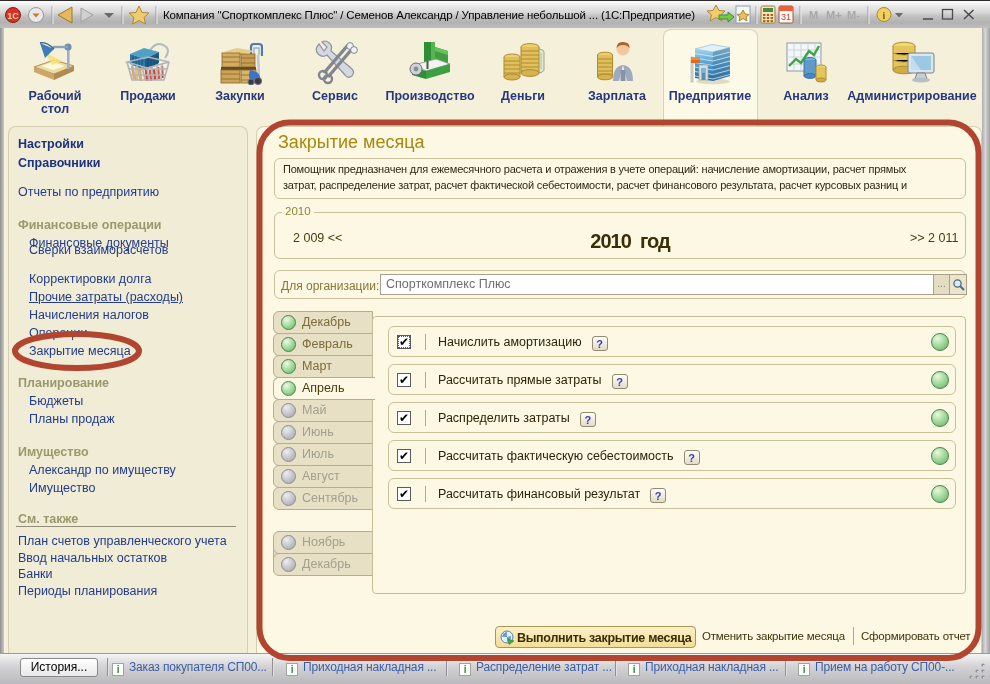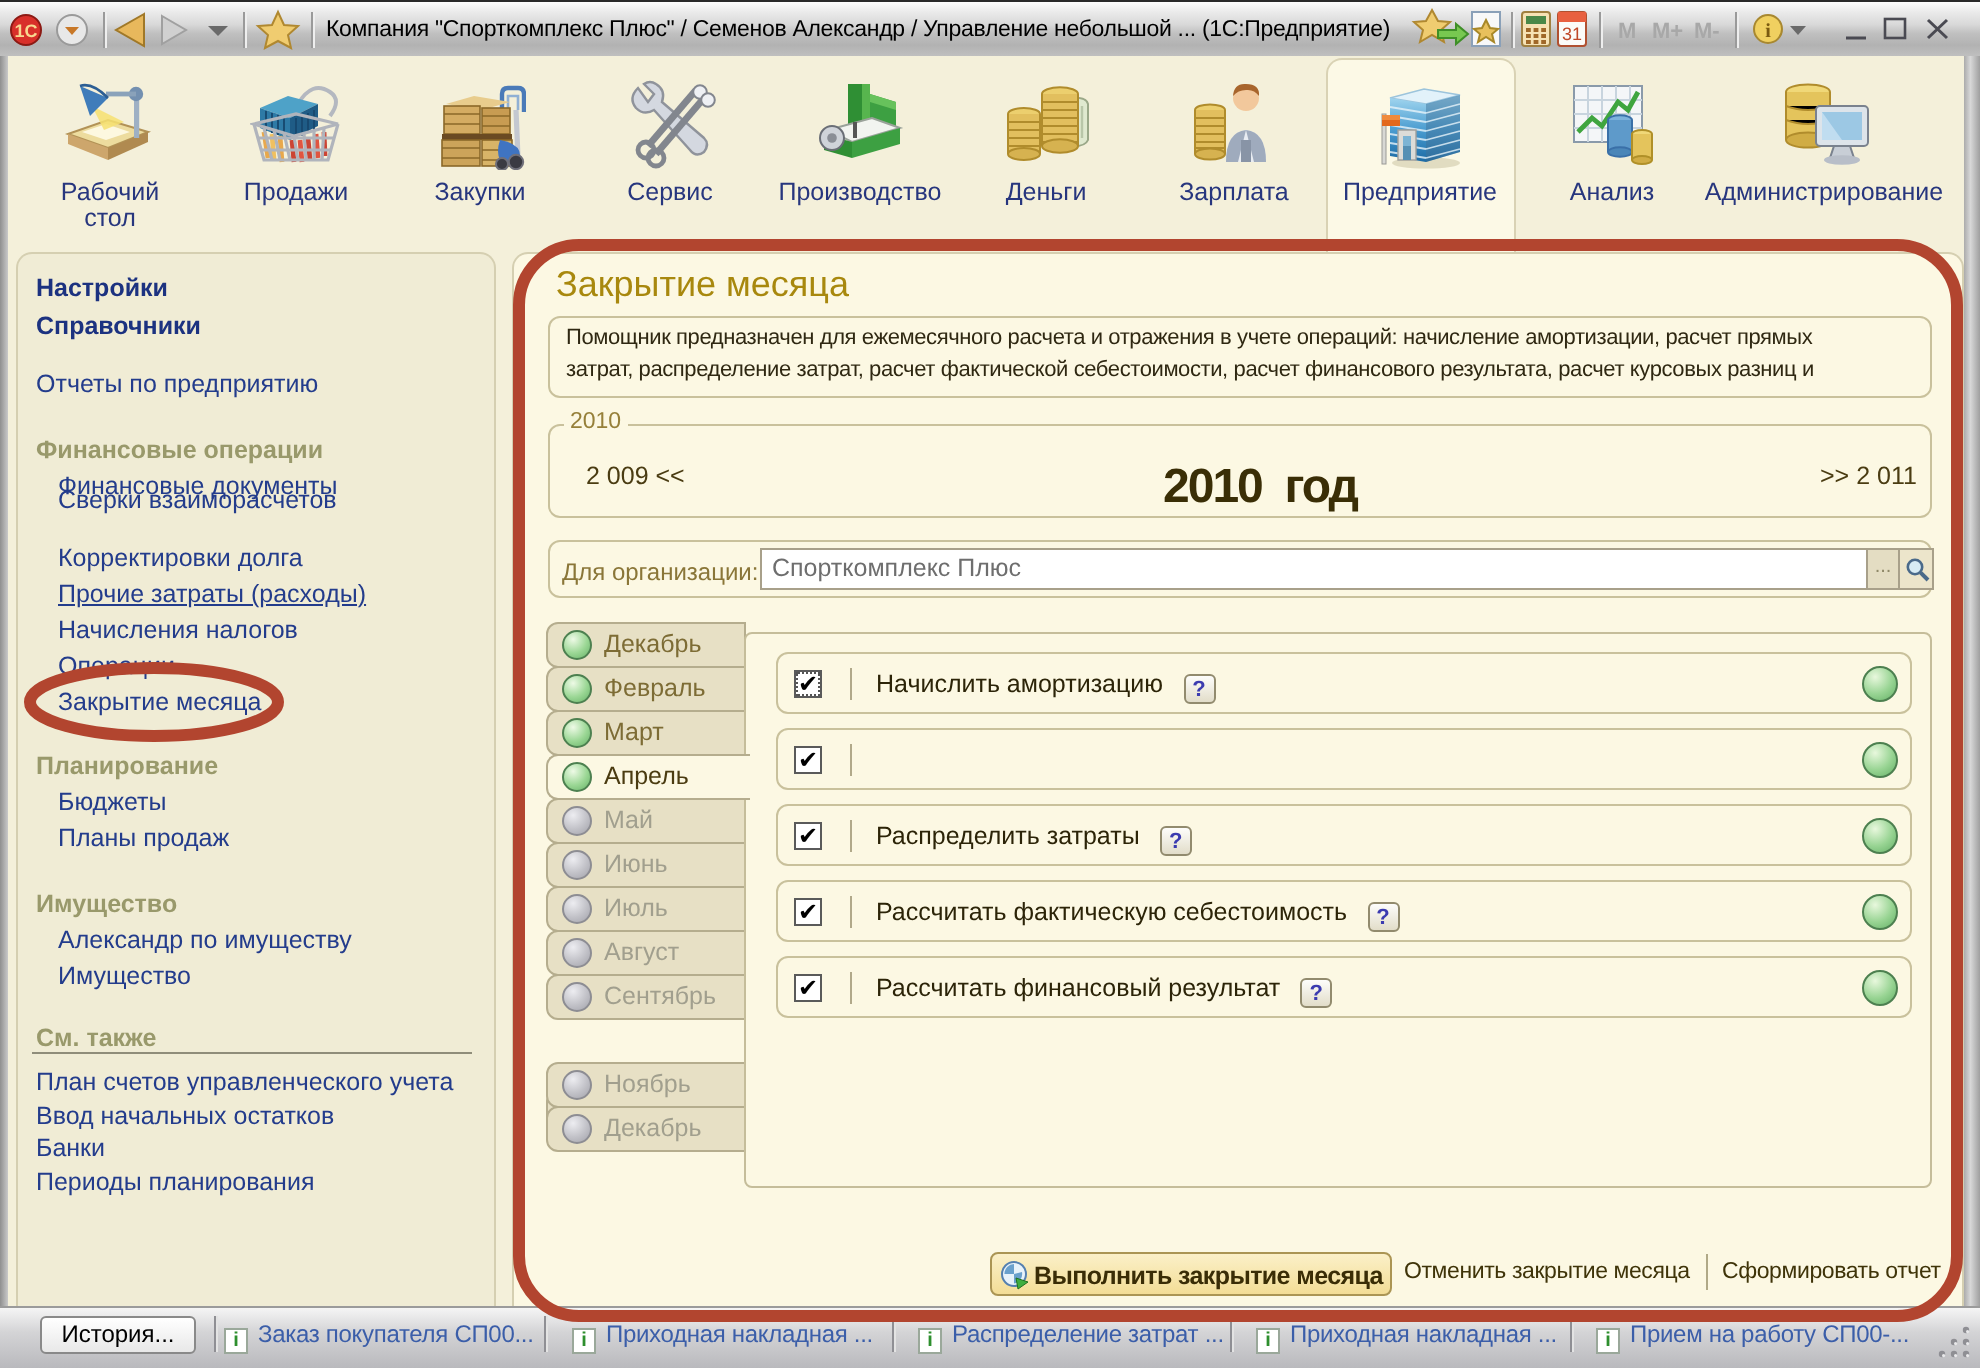--- a/index.html
+++ b/index.html
@@ -5,21 +5,21 @@
 * { margin:0; padding:0; box-sizing:border-box; }
 html,body { width:990px; height:684px; overflow:hidden; }
 body { font-family:"Liberation Sans", sans-serif; position:relative; background:#f4f0da; }
 #titlebar { position:absolute; left:0; top:0; width:990px; height:28px;
   background:linear-gradient(#fdfdfd 0px, #ebebeb 18%, #d8d8d8 42%, #c0c0c0 58%, #b2b2b2 80%, #bfbfbf 100%);
   border-top:1px solid #2a2a2a; }
 #title-text { position:absolute; left:163px; top:8px; font-size:11.5px; letter-spacing:-0.15px; color:#000; white-space:nowrap; }
 
 #toolbar { position:absolute; left:4px; top:28px; width:978px; height:93px; background:#f4f0da; }
 .sect { position:absolute; top:11px; text-align:center; color:#27367e; font-size:12.5px; }
-.sect .lbl { margin-top:2px; line-height:13px; }
+.sect .lbl { margin-top:2px; line-height:13px;font-weight:bold; }
 #tab-active { position:absolute; left:659px; top:1px; width:95px; height:97px; background:#fcf9e6;
   border:1px solid #d9d2b4; border-bottom:none; border-radius:8px 8px 0 0; }
 
 #sidebar { position:absolute; left:8px; top:126px; width:240px; height:527px; background:#f0ecd5;
   border:1px solid #d5cfb1; border-radius:8px 8px 0 0; border-bottom:none; font-size:12.5px; }
 #mainpanel { position:absolute; left:256px; top:126px; width:726px; height:527px; background:#fcf8e3;
   border:1px solid #d5cfb1; border-radius:8px 8px 0 0; border-bottom:none; }
 .navh { position:absolute; left:9px; color:#1c3280; font-weight:bold; white-space:nowrap; }
 .navo { position:absolute; left:9px; color:#99996b; font-weight:bold; white-space:nowrap; }
 .nav1 { position:absolute; left:9px; color:#233c8c; white-space:nowrap; }
@@ -36,21 +36,21 @@
 .bsep { position:absolute; top:4px; width:1px; height:18px; background:#8f8f94; box-shadow:1px 0 0 #e3e3e3; }
 .bicon { display:inline-block; width:12px; height:13px; background:#fff; border:1px solid #9aa89a;
   color:#2e8f2e; font-size:10px; font-weight:bold; text-align:center; line-height:12px; vertical-align:-2px; margin-right:5px; }
 
 #mtitle { position:absolute; left:278px; top:132px; font-size:18px; color:#a8880e; }
 .box { position:absolute; border:1px solid #c9c19c; border-radius:6px; }
 #descbox { left:274px; top:158px; width:692px; height:41px; font-size:11px; letter-spacing:-0.2px; color:#2f2812; padding:2px 8px; line-height:16px; }
 #yearbox { left:274px; top:212px; width:692px; height:47px; }
 #yearlegend { position:absolute; left:282px; top:205px; font-size:11.5px; color:#96803a; background:#fcf8e3; padding:0 3px; }
 #y2009 { position:absolute; left:293px; top:231px; font-size:12.5px; color:#4a3c12; }
-#ybig { position:absolute; left:294px; top:230px; width:672px; text-align:center; font-size:24px; letter-spacing:-1px; font-weight:bold; color:#3a2e06; }
+#ybig { position:absolute; left:294px; top:230px; width:672px; text-align:center; font-size:20px; letter-spacing:-1px; font-weight:bold; color:#3a2e06; }
 #y2011 { position:absolute; left:910px; top:231px; font-size:12.5px; color:#4a3c12; }
 #orgbox { left:274px; top:270px; width:692px; height:29px; }
 #orglbl { position:absolute; left:281px; top:279px; font-size:12px; color:#8a7638; }
 #orginput { position:absolute; left:380px; top:274px; width:554px; height:21px; background:#fff; border:1px solid #a8a08a; font-size:12.5px; color:#6e6e6e; line-height:19px; padding-left:5px; }
 #orgdots { position:absolute; left:934px; top:274px; width:16px; height:21px; background:#e4ddc3; border:1px solid #a8a08a; border-left:none; color:#8f8868; font-size:10px; text-align:center; line-height:18px; }
 #orgmag { position:absolute; left:950px; top:274px; width:17px; height:21px; background:#ece5cb; border:1px solid #a8a08a; border-left:none; text-align:center; }
 
 .mtab { position:absolute; left:273px; width:100px; height:23px; background:#e7e0c5; border:1px solid #b5ad8e;
   border-radius:6px 0 0 6px; font-size:12.5px; line-height:21px; }
 .mtab .dot { position:absolute; left:7px; top:3px; width:15px; height:15px; border-radius:50%; }
@@ -414,20 +414,21 @@
 <div id="tasks">
     <div class="trow" style="top:326px;">
       <span class="cbx cbxf">✔</span>
       <span class="tsep2"></span>
       <span class="tlbl">Начислить амортизацию<span class="qbtn">?</span></span>
       <span class="gled"></span>
     </div>
     <div class="trow" style="top:364px;">
       <span class="cbx">✔</span>
       <span class="tsep2"></span>
+      <span class="tlbl">Рассчитать прямые затраты<span class="qbtn">?</span></span>
       <span class="gled"></span>
     </div>
     <div class="trow" style="top:402px;">
       <span class="cbx">✔</span>
       <span class="tsep2"></span>
       <span class="tlbl">Распределить затраты<span class="qbtn">?</span></span>
       <span class="gled"></span>
     </div>
     <div class="trow" style="top:440px;">
       <span class="cbx">✔</span>

